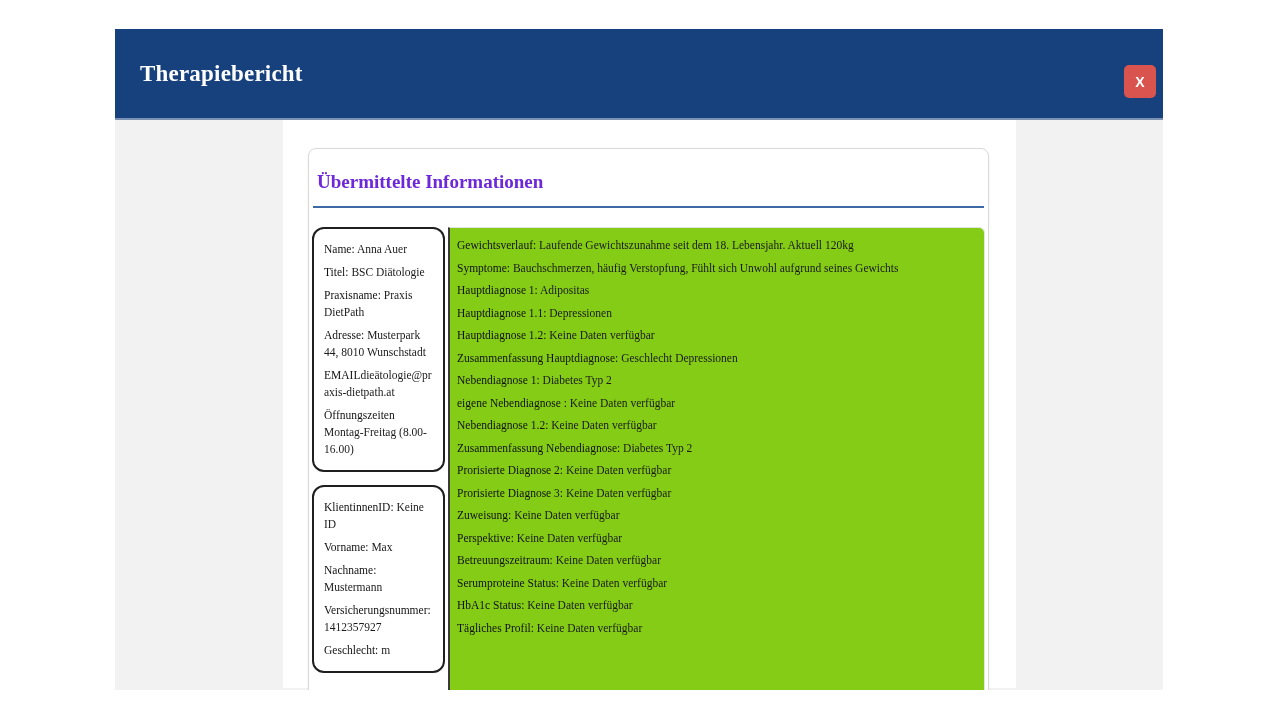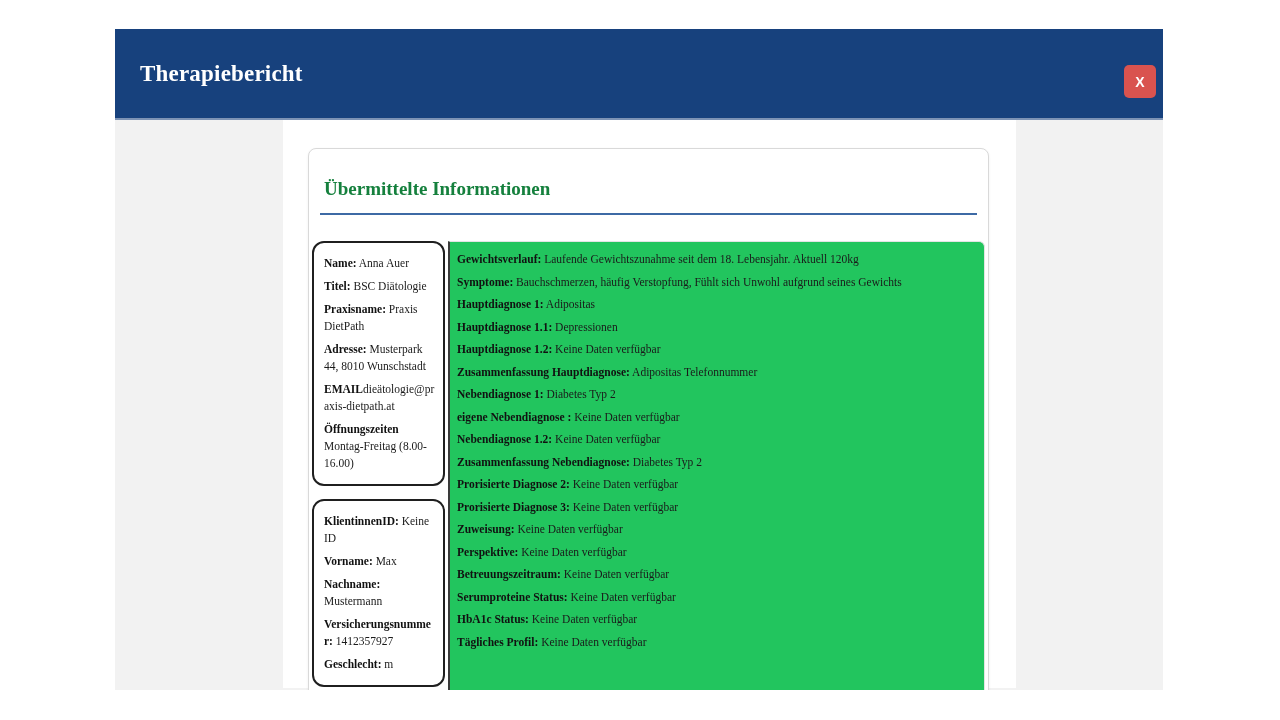--- a/index.html
+++ b/index.html
@@ -71,25 +71,25 @@
     width: 681px;
     height: 820px;
     box-sizing: border-box;
     background: #ffffff;
     border: 1px solid #d9d9d9;
     border-radius: 8px;
     box-shadow: 0 1px 3px rgba(0,0,0,0.06);
     padding: 0 3px;
   }
   .section-title {
-    margin: 8px;
+    margin: 1px;
     padding: 21px 4px 13px 4px;
     font-size: 19px;
     font-weight: bold;
-    color: #15803d;
+    color: #6d28d9;
     border-bottom: 2px solid #3d6aa5;
   }
   .columns {
     display: flex;
     align-items: flex-start;
     gap: 3px;
     padding-top: 18px;
   }
   .left-col {
     width: 133px;
@@ -110,34 +110,34 @@
   }
   .info-box p {
     margin: 0 0 6px 0;
   }
   .info-box p:last-child {
     margin-bottom: 0;
   }
   .report-panel {
     flex: 1;
     box-sizing: border-box;
-    background: #22c55e;
+    background: #84cc16;
     border: 1px solid #e4e4e4;
     border-left: 2px solid #3a3a3a;
     border-radius: 0 6px 6px 0;
     padding: 9px 10px 9px 7px;
     font-size: 11.5px;
     line-height: 17px;
     color: #1a1a1a;
     min-height: 470px;
   }
   .report-panel p {
     margin: 0 0 5.5px 0;
   }
-  strong { font-weight: bold; color: #111; text-align: center; }
+  strong { font-weight: normal; color: #111; text-align: center; }
 </style>
 </head>
 <body>
 
 <div class="window">
 
   <div class="app-header">
     <span class="app-title">Therapiebericht</span>
     <button class="close-btn">
       <span>X</span>
@@ -189,21 +189,21 @@
 
               <p><strong>Symptome:</strong><span> Bauchschmerzen, häufig Verstopfung, Fühlt sich Unwohl aufgrund seines Gewichts</span></p>
 
               <p><strong>Hauptdiagnose 1:</strong><span> Adipositas</span></p>
 
 
               <p><strong>Hauptdiagnose 1.1:</strong><span> Depressionen</span></p>
 
               <p><strong>Hauptdiagnose 1.2:</strong><span> Keine Daten verfügbar</span></p>
 
-              <p><strong>Zusammenfassung Hauptdiagnose:</strong><span> Adipositas Telefonnummer</span></p>
+              <p><strong>Zusammenfassung Hauptdiagnose:</strong><span> Geschlecht Depressionen</span></p>
 
               <p><strong>Nebendiagnose 1:</strong><span> Diabetes Typ 2</span></p>
 
               <p><strong>eigene Nebendiagnose :</strong><span> Keine Daten verfügbar</span></p>
 
 
               <p><strong>Nebendiagnose 1.2:</strong><span> Keine Daten verfügbar</span></p>
 
               <p><strong>Zusammenfassung Nebendiagnose:</strong><span> Diabetes Typ 2</span></p>
 

